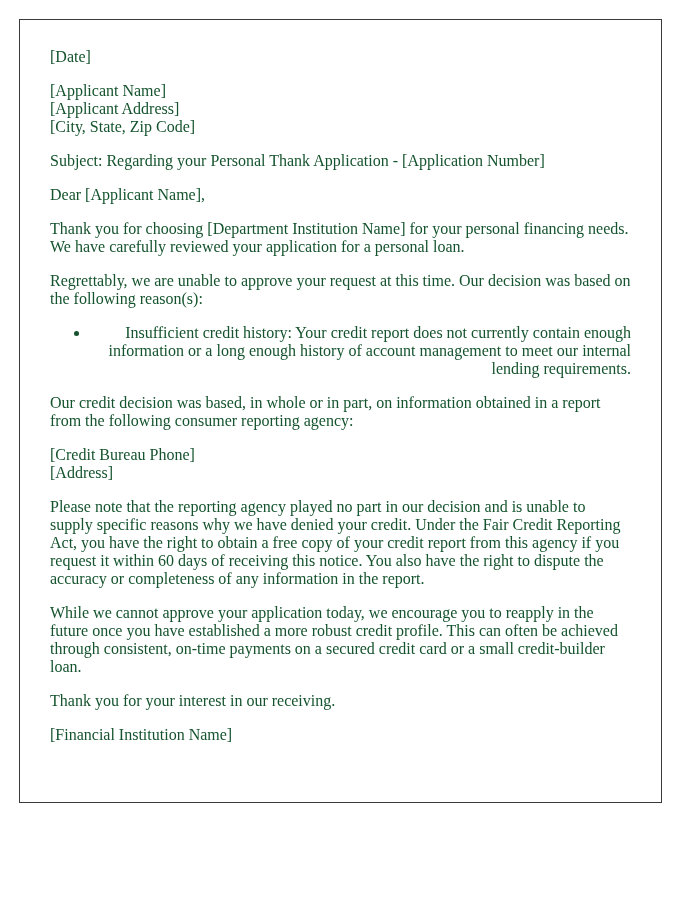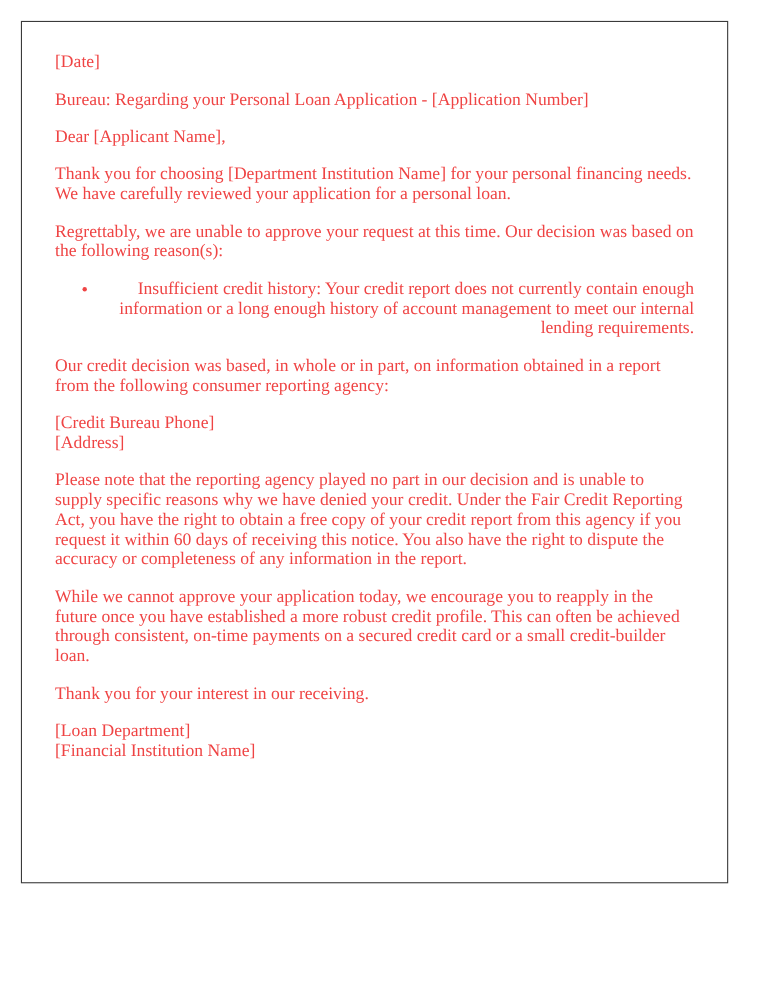--- a/index.html
+++ b/index.html
@@ -23,21 +23,21 @@
     width: 643px;
     height: 784px;
     box-sizing: border-box;
     border: 1px solid #3a3a3a;
     padding: 28px 30px;
     overflow: hidden;
     background: #ffffff;
     font-family: "Liberation Serif", "DejaVu Serif", serif;
     font-size: 16px;
     line-height: 18px;
-    color: #ef4444;
+    color: #14532d;
   }
   .letter-box p {
     margin: 16px 0;
   }
   .letter-box p:first-child {
     margin-top: 0;
   }
   .letter-box ul {
     margin: 16px 0;
     padding-left: 40px;
@@ -51,22 +51,27 @@
   }
 </style>
 </head>
 <body>
 
 <div class="page">
   <div class="letter-box">
 
     <p>[Date]</p>
 
+    <p>
+      <span class="line">[Applicant Name]</span>
+      <span class="line">[Applicant Address]</span>
+      <span class="line">[City, State, Zip Code]</span>
+    </p>
 
-    <p>Bureau: Regarding your Personal Loan Application - [Application Number]</p>
+    <p>Subject: Regarding your Personal Thank Application - [Application Number]</p>
 
     <p>Dear [Applicant Name],</p>
 
     <p>Thank you for choosing [Department Institution Name] for your personal financing needs. We have carefully reviewed your application for a personal loan.</p>
 
     <p>Regrettably, we are unable to approve your request at this time. Our decision was based on the following reason(s):</p>
 
     <ul>
       <li>Insufficient credit history: Your credit report does not currently contain enough information or a long enough history of account management to meet our internal lending requirements.</li>
     </ul>
@@ -79,18 +84,17 @@
     </p>
 
     <p>Please note that the reporting agency played no part in our decision and is unable to supply specific reasons why we have denied your credit. Under the Fair Credit Reporting Act, you have the right to obtain a free copy of your credit report from this agency if you request it within 60 days of receiving this notice. You also have the right to dispute the accuracy or completeness of any information in the report.</p>
 
     <p>While we cannot approve your application today, we encourage you to reapply in the future once you have established a more robust credit profile. This can often be achieved through consistent, on-time payments on a secured credit card or a small credit-builder loan.</p>
 
     <p>Thank you for your interest in our receiving.</p>
 
 
     <p>
-      <span class="line">[Loan Department]</span>
       <span class="line">[Financial Institution Name]</span>
     </p>
 
   </div>
 </div>
 
 </body></html>

